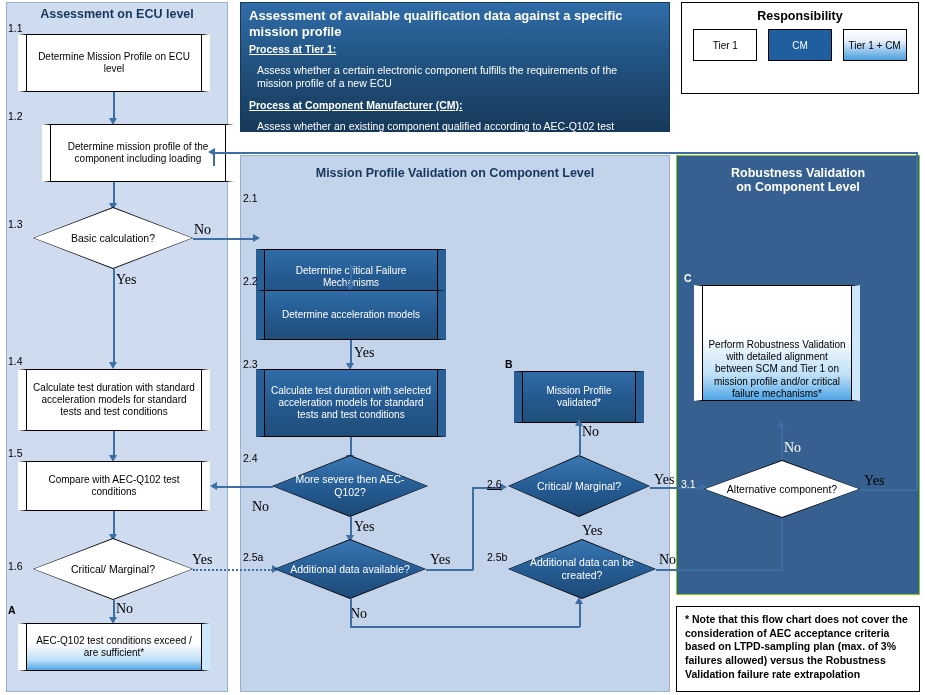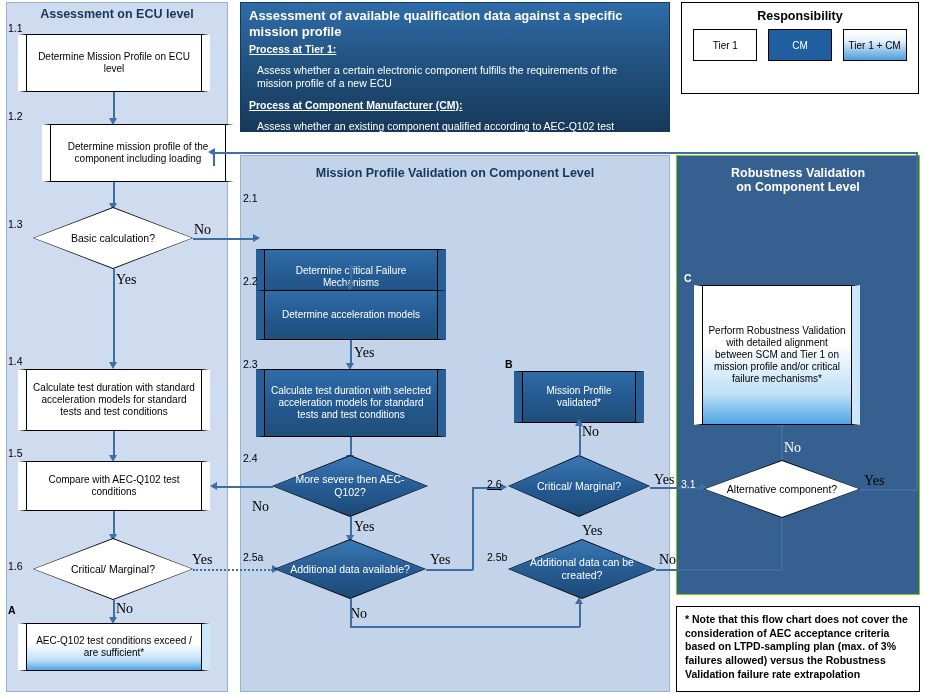--- a/index.html
+++ b/index.html
@@ -329,21 +329,21 @@
 </div>
 
 <div class="abs elbl" style="left:582px;top:523px;">Yes</div>
 
 <div class="abs elbl" style="left:659px;top:552px;">No</div>
 <div class="abs ln h" style="left:656px;top:569px;width:126px;"></div>
 <div class="abs ln v" style="left:781px;top:425px;height:145px;"></div>
 <div class="abs arr up" style="left:777px;top:420px;"></div>
 
 <div class="abs tag light" style="left:684px;top:272px;font-weight:bold;">C</div>
-<div class="abs pbox grad" style="left:694px;top:285px;width:166px;height:140px;">
+<div class="abs pbox grad" style="left:694px;top:285px;width:166px;height:116px;align-items:flex-end;">
   <span>Perform Robustness Validation with detailed alignment between SCM and Tier 1 on mission profile and/or critical failure mechanisms*</span>
 </div>
 
 <div class="abs elbl light" style="left:784px;top:440px;">No</div>
 
 <div class="abs tag light" style="left:681px;top:478px;">3.1</div>
 <div class="abs diamond white" style="left:704px;top:460px;width:156px;height:58px;">
   <div class="dshape outline"></div>
   <div class="dshape inner"></div>
   <div class="dlabel">Alternative component?</div>

